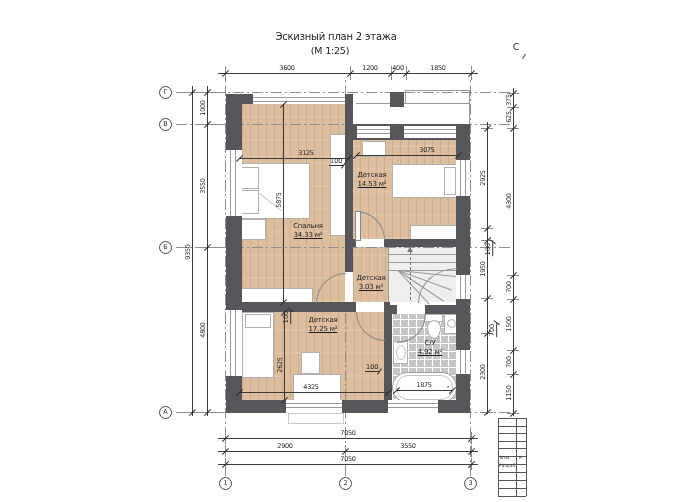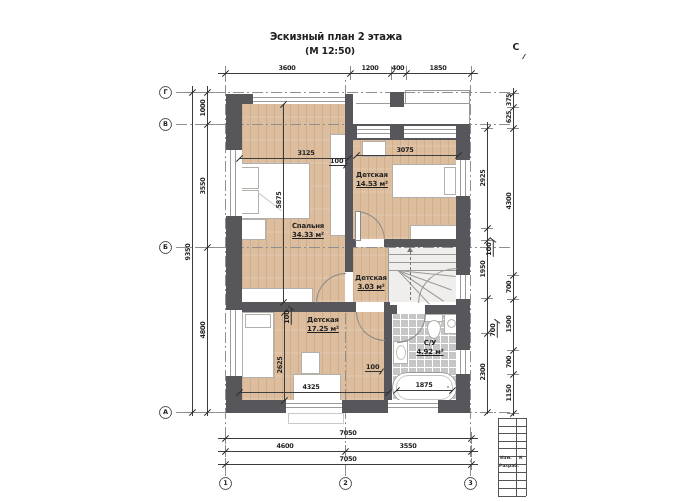--- a/index.html
+++ b/index.html
@@ -1,17 +1,17 @@
 <!DOCTYPE html>
 <html><head>
 <meta charset="utf-8">
 <style>
   html,body{margin:0;padding:0;background:#fff;}
   #sheet{position:relative;width:697px;height:502px;background:#fff;overflow:hidden;
-         font-family:"DejaVu Sans","Liberation Sans",sans-serif;color:#1f1f1f;font-weight:bold;}
+         font-family:"DejaVu Sans","Liberation Sans",sans-serif;color:#1f1f1f;}
   .abs{position:absolute;}
   .wall{position:absolute;background:#57575b;z-index:30;}
   .floor-wood{position:absolute;z-index:5;background:#dcbd9e;
     background-image:repeating-linear-gradient(90deg,rgba(150,105,66,0.18) 0 1px,rgba(0,0,0,0) 1px 8px),
                      repeating-linear-gradient(0deg,rgba(255,255,255,0.10) 0 2px,rgba(0,0,0,0) 2px 23px);}
   .floor-tile{position:absolute;z-index:5;background:#c6c6c6;
     background-image:repeating-linear-gradient(90deg,#ffffff 0 1px,rgba(0,0,0,0) 1px 8px),
                      repeating-linear-gradient(0deg,#ffffff 0 1px,rgba(0,0,0,0) 1px 8px);}
   .floor-stair{position:absolute;z-index:5;background:#efeeec;}
   .win{position:absolute;z-index:31;}
@@ -44,21 +44,21 @@
   .walkline{position:absolute;border-left:1px dashed #777;z-index:22;}
   .arrow-up{position:absolute;width:0;height:0;border-left:3px solid transparent;border-right:3px solid transparent;
             border-bottom:5px solid #777;z-index:22;}
 </style>
 </head>
 <body>
 
 <div id="sheet">
 
   <div class="title" style="left:246px;top:31px;width:180px;font-size:10px;">Эскизный план 2 этажа</div>
-  <div class="title" style="left:270px;top:45px;width:120px;font-size:9.5px;">(М 12:50)</div>
+  <div class="title" style="left:270px;top:45px;width:120px;font-size:9.5px;">(М 1:25)</div>
 
   <div class="title" style="left:508px;top:41px;width:16px;font-size:9.5px;">С</div>
   <div class="abs" style="left:521px;top:56px;width:6px;height:1px;background:#444;transform:rotate(-60deg);z-index:52;"></div>
 
   <div class="floor-wood" style="left:242px;top:104px;width:103px;height:198px;"></div>
   <div class="floor-wood" style="left:352px;top:140px;width:104px;height:99px;"></div>
   <div class="floor-wood" style="left:353px;top:247px;width:35px;height:55px;"></div>
   <div class="floor-wood" style="left:242px;top:312px;width:142px;height:88px;"></div>
   <div class="floor-tile" style="left:392px;top:313px;width:64px;height:87px;"></div>
   <div class="floor-stair" style="left:388px;top:247px;width:68px;height:55px;"></div>
@@ -240,36 +240,36 @@
       <div class="tick" style="left: 467px; top: 438px;"></div>
       <div class="ext" style="left: 471px; top: 432px; width: 1px; height: 12px;"></div>
       <div class="dimlabel" style="left: 332px; top: 429px; width: 32px;">7050</div>
       <div class="dimline" style="left: 218px; top: 451px; width: 260px; height: 1px;"></div>
       <div class="tick" style="left: 221px; top: 451px;"></div>
       <div class="ext" style="left: 225px; top: 445px; width: 1px; height: 12px;"></div>
       <div class="tick" style="left: 341px; top: 451px;"></div>
       <div class="ext" style="left: 345px; top: 445px; width: 1px; height: 12px;"></div>
       <div class="tick" style="left: 467px; top: 451px;"></div>
       <div class="ext" style="left: 471px; top: 445px; width: 1px; height: 12px;"></div>
-      <div class="dimlabel" style="left: 269px; top: 442px; width: 32px;">4600</div>
+      <div class="dimlabel" style="left: 269px; top: 442px; width: 32px;">2900</div>
       <div class="dimlabel" style="left: 392px; top: 442px; width: 32px;">3550</div>
       <div class="dimline" style="left: 218px; top: 464px; width: 260px; height: 1px;"></div>
       <div class="tick" style="left: 221px; top: 464px;"></div>
       <div class="ext" style="left: 225px; top: 458px; width: 1px; height: 12px;"></div>
       <div class="tick" style="left: 467px; top: 464px;"></div>
       <div class="ext" style="left: 471px; top: 458px; width: 1px; height: 12px;"></div>
       <div class="dimlabel" style="left: 332px; top: 455px; width: 32px;">7050</div>
       <div class="dimline" style="left: 239px; top: 158px; width: 109px; height: 1px;"></div>
       <div class="tick" style="left: 235px; top: 158px;"></div>
       <div class="tick" style="left: 344px; top: 158px;"></div>
       <div class="dimlabel" style="left: 290px; top: 149px; width: 32px;">3125</div>
       <div class="dimline" style="left: 356px; top: 155px; width: 102px; height: 1px;"></div>
       <div class="tick" style="left: 352px; top: 155px;"></div>
       <div class="tick" style="left: 454px; top: 155px;"></div>
-      <div class="dimlabel" style="left: 389px; top: 146px; width: 32px;">3075</div>
+      <div class="dimlabel" style="left: 411px; top: 146px; width: 32px;">3075</div>
       <div class="dimline" style="left: 283px; top: 104px; width: 1px; height: 198px;"></div>
       <div class="tick" style="left: 279px; top: 104px;"></div>
       <div class="tick" style="left: 279px; top: 302px;"></div>
       <div class="dimlabel" style="left: 263px; top: 196px; width: 32px; transform: rotate(-90deg);">5875</div>
       <div class="dimline" style="left: 284px; top: 312px; width: 1px; height: 88px;"></div>
       <div class="tick" style="left: 280px; top: 312px;"></div>
       <div class="tick" style="left: 280px; top: 400px;"></div>
       <div class="dimlabel" style="left: 264px; top: 361px; width: 32px; transform: rotate(-90deg);">2625</div>
       <div class="dimline" style="left: 239px; top: 392px; width: 149px; height: 1px;"></div>
       <div class="tick" style="left: 235px; top: 392px;"></div>

